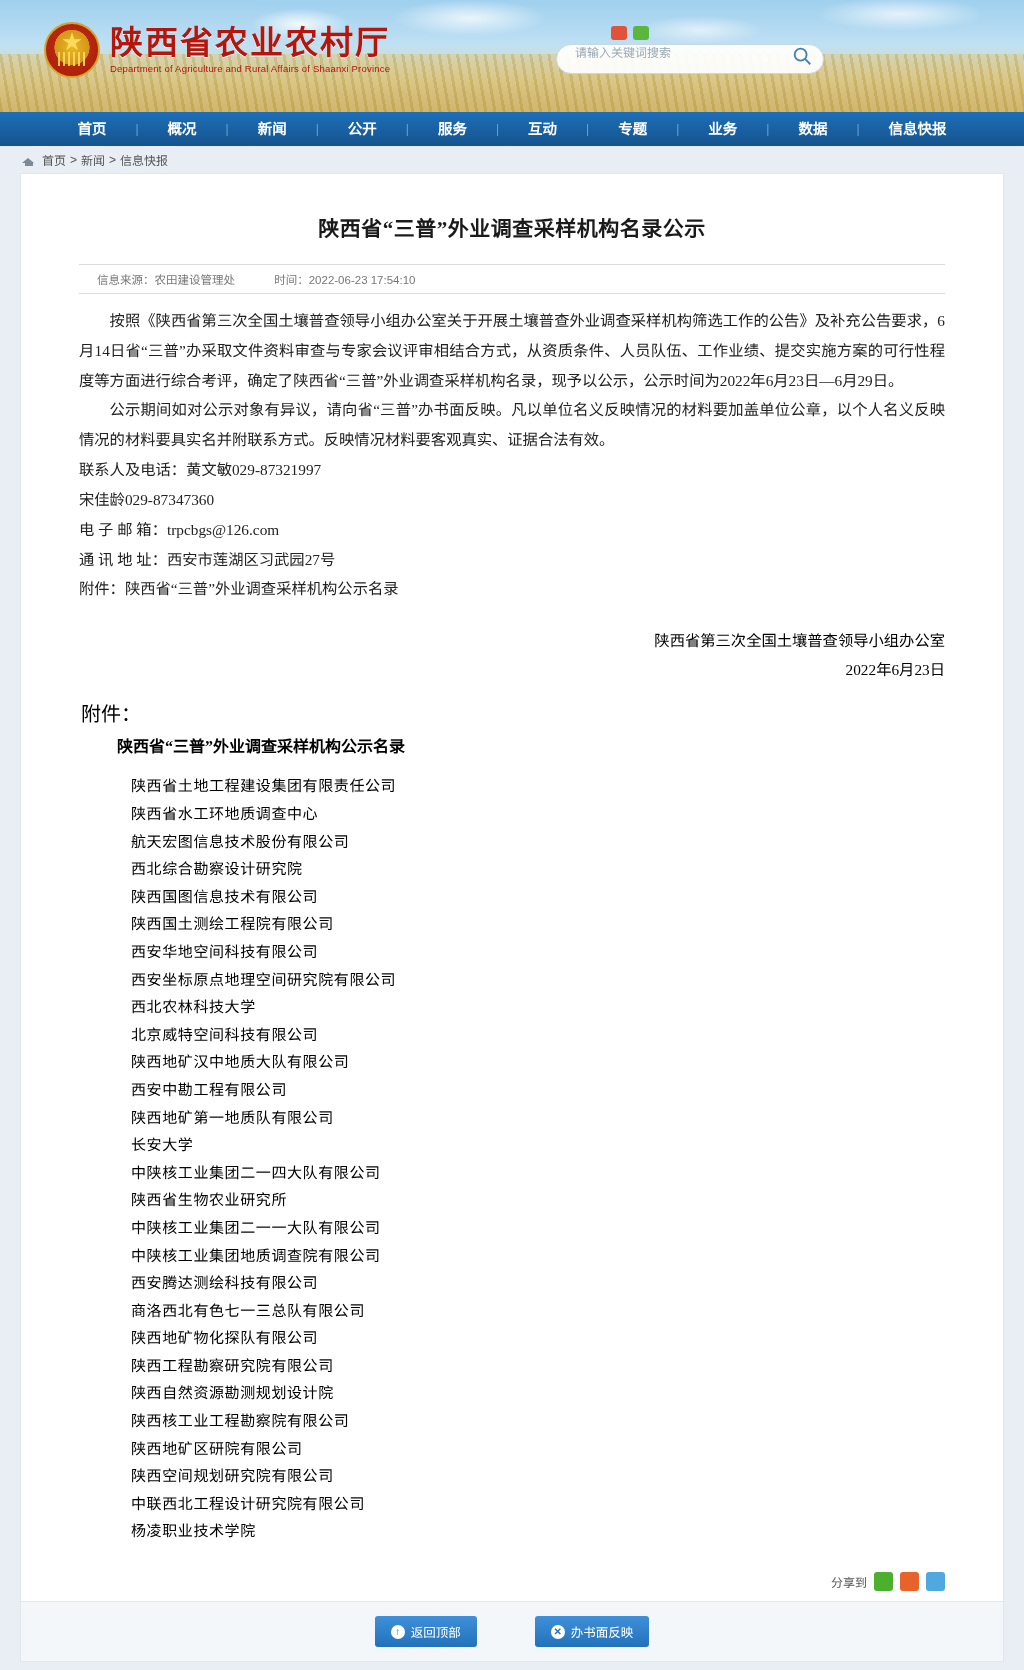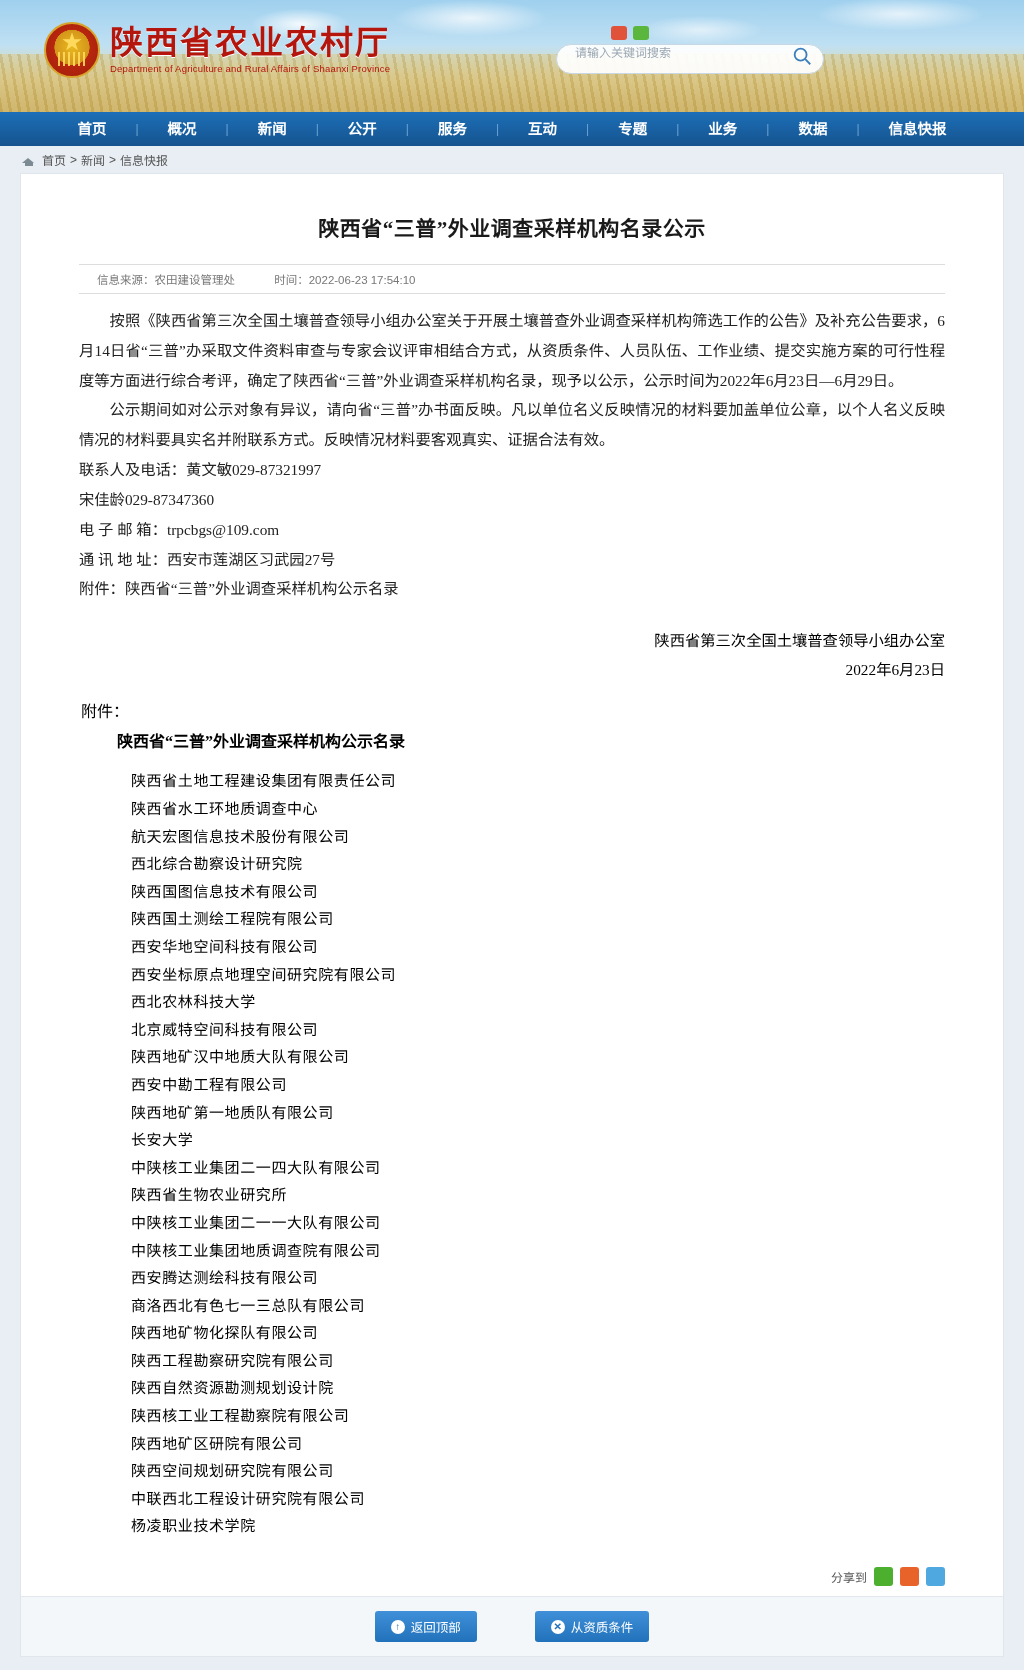--- a/index.html
+++ b/index.html
@@ -169,21 +169,21 @@
   .body-text p.noindent { text-indent: 0; }
   .sign {
     margin-top: 22px;
     text-align: right;
     font-family: "Liberation Serif", serif;
     font-size: 15.3px; line-height: 1.9;
     padding-left: 90px;
   }
   .attach-label {
     font-family: "Liberation Serif", serif;
-    font-size: 16px; margin-top: 14px; padding-left: 2px;
+    font-size: 20px; margin-top: 14px; padding-left: 2px;
   }
   .attach-title {
     font-family: "Liberation Serif", serif;
     font-size: 16px; font-weight: bold;
     margin: 6px 0 16px 38px;
   }
   .org-list {
     font-family: "Liberation Serif", serif;
     font-size: 15px; line-height: 1.84;
     margin-left: 52px;
@@ -291,21 +291,21 @@
     <div class="meta">
       <span>信息来源：农田建设管理处</span>
       <span>时间：2022-06-23 17:54:10</span>
     </div>
 
     <div class="body-text">
       <p>按照《陕西省第三次全国土壤普查领导小组办公室关于开展土壤普查外业调查采样机构筛选工作的公告》及补充公告要求，6月14日省“三普”办采取文件资料审查与专家会议评审相结合方式，从资质条件、人员队伍、工作业绩、提交实施方案的可行性程度等方面进行综合考评，确定了陕西省“三普”外业调查采样机构名录，现予以公示，公示时间为2022年6月23日—6月29日。</p>
       <p>公示期间如对公示对象有异议，请向省“三普”办书面反映。凡以单位名义反映情况的材料要加盖单位公章，以个人名义反映情况的材料要具实名并附联系方式。反映情况材料要客观真实、证据合法有效。</p>
       <p class="noindent">联系人及电话：黄文敏029-87321997</p>
       <p class="noindent">宋佳龄029-87347360</p>
-      <p class="noindent">电 子    邮 箱：trpcbgs@109.com</p>
+      <p class="noindent">电 子    邮 箱：trpcbgs@126.com</p>
       <p class="noindent">通 讯   地 址：西安市莲湖区习武园27号</p>
       <p class="noindent">附件：陕西省“三普”外业调查采样机构公示名录</p>
     </div>
 
     <div class="sign">
       <div>陕西省第三次全国土壤普查领导小组办公室</div>
       <div>2022年6月23日</div>
     </div>
 
     <div class="attach-label">附件：</div>
@@ -349,18 +349,18 @@
       <span class="share-ic qq"></span>
     </div>
 
     <div class="btn-bar">
       <button class="btn">
         <span class="cic">↑</span>
         <span>返回顶部</span>
       </button>
       <button class="btn">
         <span class="cic">✕</span>
-        <span>从资质条件</span>
+        <span>办书面反映</span>
       </button>
     </div>
 
   </div>
 </div>
 
 </body></html>

